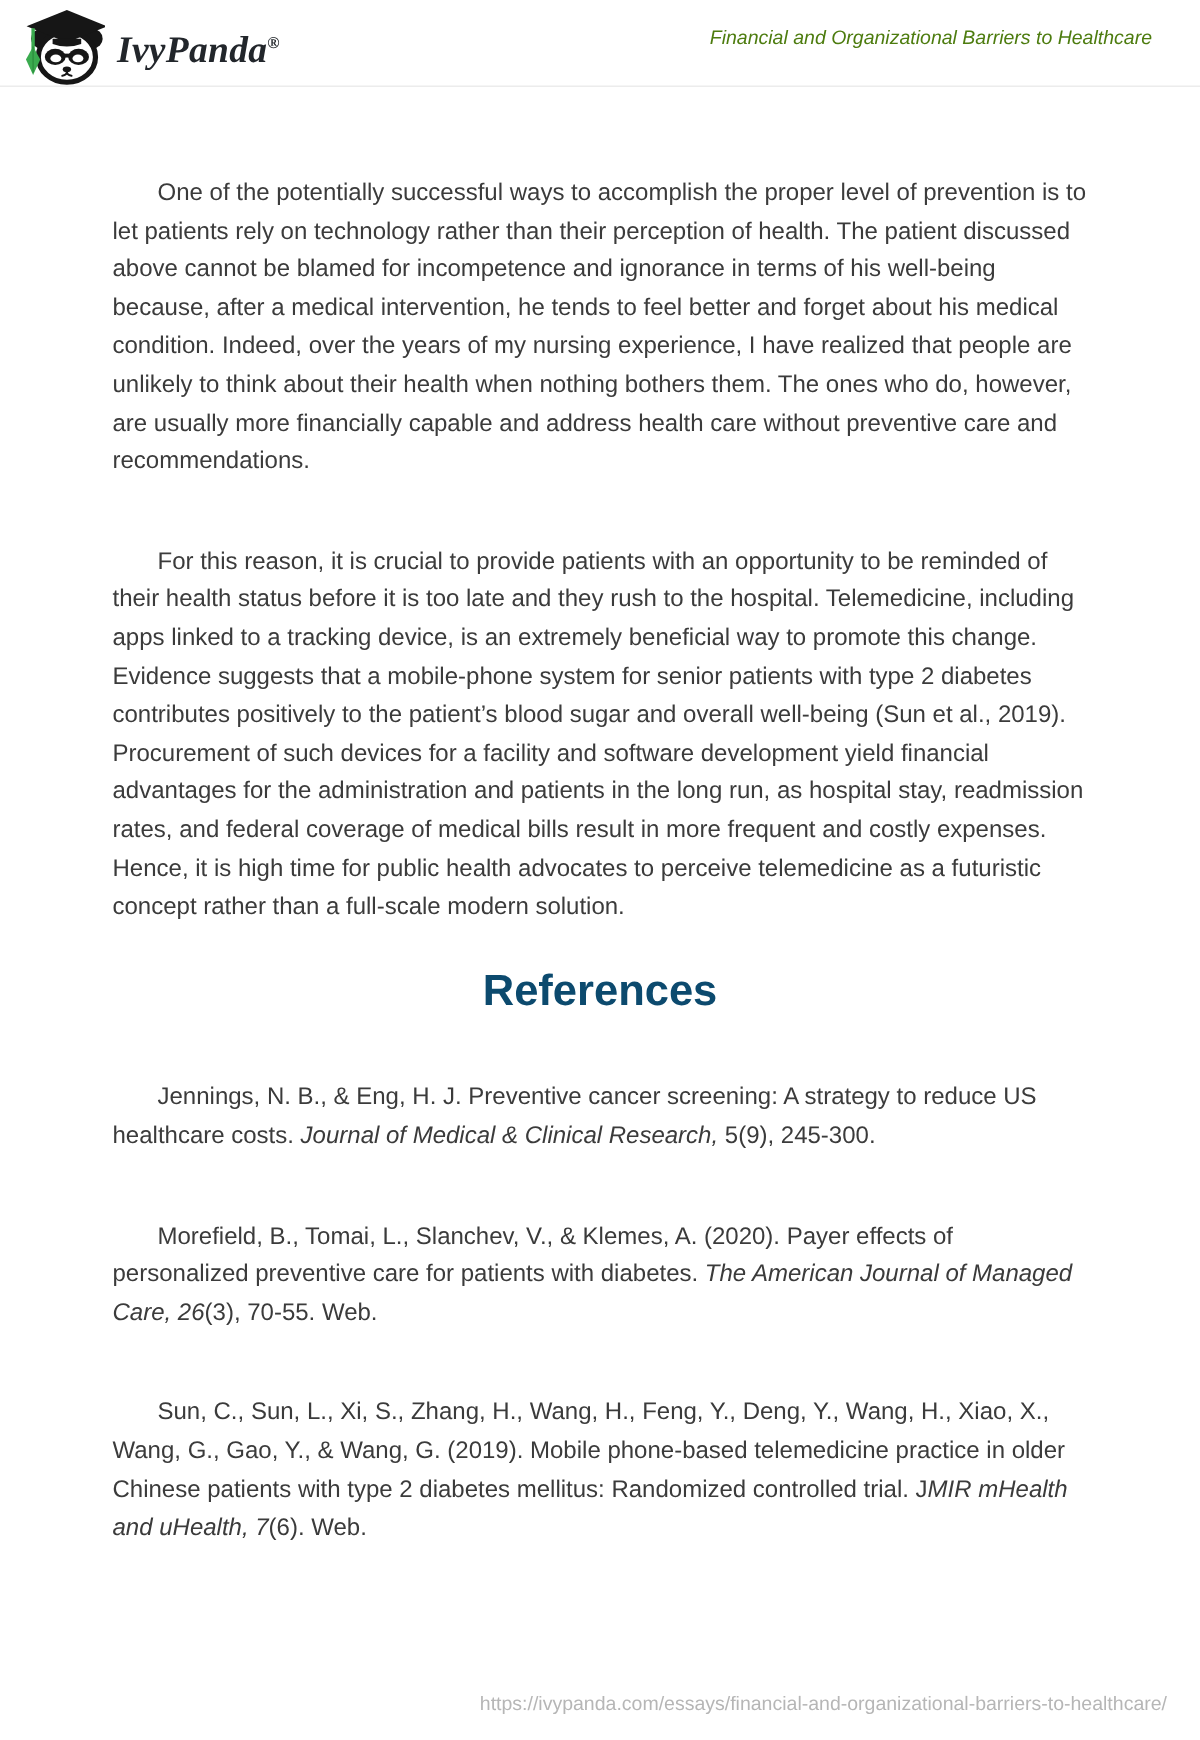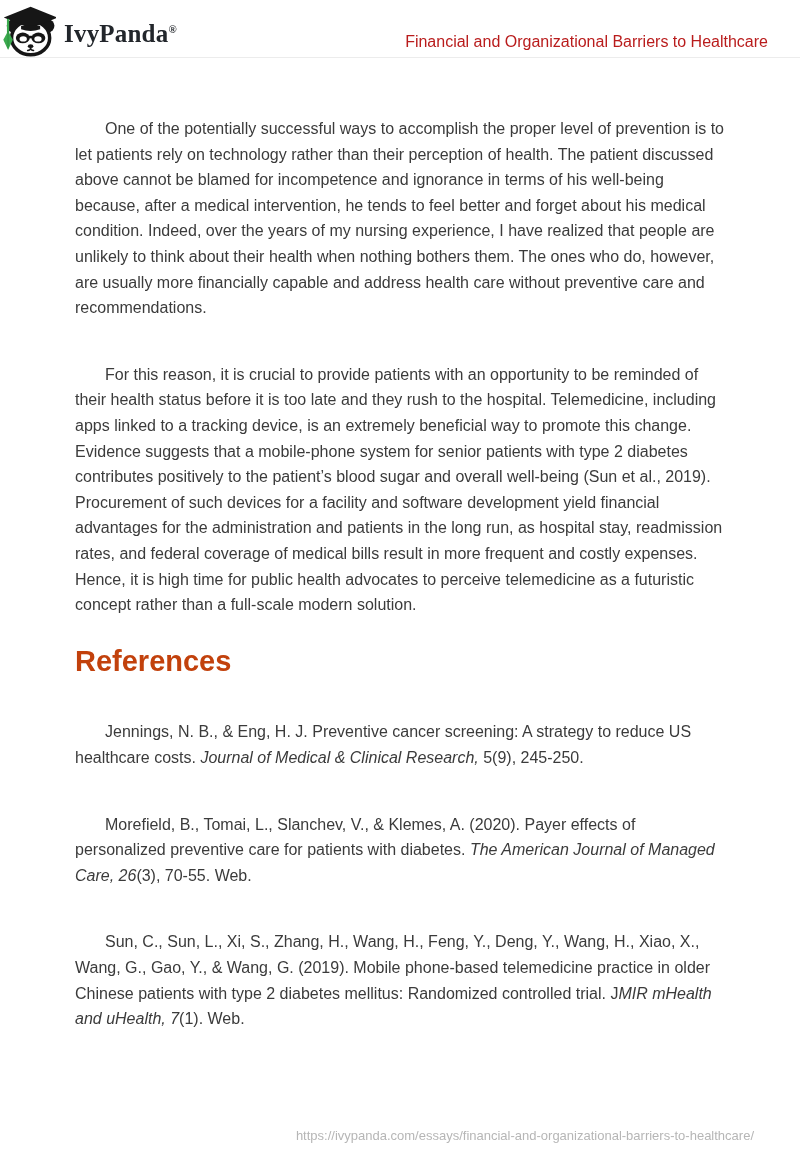--- a/index.html
+++ b/index.html
@@ -7,53 +7,54 @@
   body {
     width: 800px; height: 1160px;
     position: relative; overflow: hidden;
     font-family: "Liberation Sans", sans-serif;
     color: #3b3b3b;
   }
 
   
   .header {
     display: flex; align-items: flex-start; justify-content: space-between;
-    padding: 5px 32px 0 0;
+    padding: 5px 32px 0 14px;
     height: 58px;
     border-bottom: 1px solid #ececec;
+    font-style: italic;
   }
   .brand-wrap { display: flex; align-items: center; gap: 8px; }
   .logo { width: 56px; height: 52px; display: block; }
   .brand-name {
     font-family: "Liberation Serif", serif;
     font-weight: 700; font-size: 25px; color: #22262b;
     letter-spacing: 0.2px; margin-top: 6px;
   }
   .brand-reg { font-size: 11px; vertical-align: super; font-weight: 700; }
   .doc-title {
-    font-size: 16px; color: #b91c1c; margin-top: 28px;
+    font-size: 13px; color: #4d7c0f; margin-top: 12px;
     white-space: nowrap;
   }
 
   
   .content {
     padding: 17px 75px 0 75px;
     font-size: 16px; line-height: 1.6; color: #3b3b3b;
   }
   .body-para { margin: 0 0 16px 0; }
   .body-para.indent { text-indent: 30px; margin-top: 41px; }
   .refs-heading {
-    font-size: 29px; font-weight: 700; color: #c2410c;
-    margin: 26px 0 24px 0; line-height: 1.2;
+    font-size: 29px; font-weight: 700; color: #0c4a6e;
+    margin: 26px 0 24px 0; line-height: 1.2; text-align: center;
   }
   .ref-entry em { font-style: italic; }
 
   
   .footer-url {
-    position: absolute; right: 46px; top: 1128px;
+    position: absolute; right: 22px; top: 1128px;
     font-size: 13px; color: #b6b6b6; white-space: nowrap;
   }
 </style>
 </head>
 <body>
 
 <div class="header">
   <div class="brand-wrap">
 
     <svg class="logo" viewBox="0 0 64 60" aria-hidden="true">
@@ -84,19 +85,19 @@
   <div class="doc-title">Financial and Organizational Barriers to Healthcare</div>
 </div>
 
 <div class="content">
   <div id="paragraphs">
       <p class="body-para indent">One of the potentially successful ways to accomplish the proper level of prevention is to let patients rely on technology rather than their perception of health. The patient discussed above cannot be blamed for incompetence and ignorance in terms of his well-being because, after a medical intervention, he tends to feel better and forget about his medical condition. Indeed, over the years of my nursing experience, I have realized that people are unlikely to think about their health when nothing bothers them. The ones who do, however, are usually more financially capable and address health care without preventive care and recommendations.</p>
       <p class="body-para indent">For this reason, it is crucial to provide patients with an opportunity to be reminded of their health status before it is too late and they rush to the hospital. Telemedicine, including apps linked to a tracking device, is an extremely beneficial way to promote this change. Evidence suggests that a mobile-phone system for senior patients with type 2 diabetes contributes positively to the patient’s blood sugar and overall well-being (Sun et al., 2019). Procurement of such devices for a facility and software development yield financial advantages for the administration and patients in the long run, as hospital stay, readmission rates, and federal coverage of medical bills result in more frequent and costly expenses. Hence, it is high time for public health advocates to perceive telemedicine as a futuristic concept rather than a full-scale modern solution.</p>
     </div>
   <h2 class="refs-heading">References</h2>
   <div id="references">
-      <p class="body-para indent ref-entry"><span>Jennings, N. B., &amp; Eng, H. J. Preventive cancer screening: A strategy to reduce US healthcare costs. </span><em>Journal of Medical &amp; Clinical Research,</em><span> 5(9), 245-250.</span></p>
+      <p class="body-para indent ref-entry"><span>Jennings, N. B., &amp; Eng, H. J. Preventive cancer screening: A strategy to reduce US healthcare costs. </span><em>Journal of Medical &amp; Clinical Research,</em><span> 5(9), 245-300.</span></p>
       <p class="body-para indent ref-entry"><span>Morefield, B., Tomai, L., Slanchev, V., &amp; Klemes, A. (2020). Payer effects of personalized preventive care for patients with diabetes. </span><em>The American Journal of Managed Care, 26</em><span>(3), 70-55. Web.</span></p>
-      <p class="body-para indent ref-entry"><span>Sun, C., Sun, L., Xi, S., Zhang, H., Wang, H., Feng, Y., Deng, Y., Wang, H., Xiao, X., Wang, G., Gao, Y., &amp; Wang, G. (2019). Mobile phone-based telemedicine practice in older Chinese patients with type 2 diabetes mellitus: Randomized controlled trial. J</span><em>MIR mHealth and uHealth, 7</em><span>(1). Web.</span></p>
+      <p class="body-para indent ref-entry"><span>Sun, C., Sun, L., Xi, S., Zhang, H., Wang, H., Feng, Y., Deng, Y., Wang, H., Xiao, X., Wang, G., Gao, Y., &amp; Wang, G. (2019). Mobile phone-based telemedicine practice in older Chinese patients with type 2 diabetes mellitus: Randomized controlled trial. J</span><em>MIR mHealth and uHealth, 7</em><span>(6). Web.</span></p>
     </div>
 </div>
 
 <div class="footer-url">https://ivypanda.com/essays/financial-and-organizational-barriers-to-healthcare/</div>
 
 </body></html>

